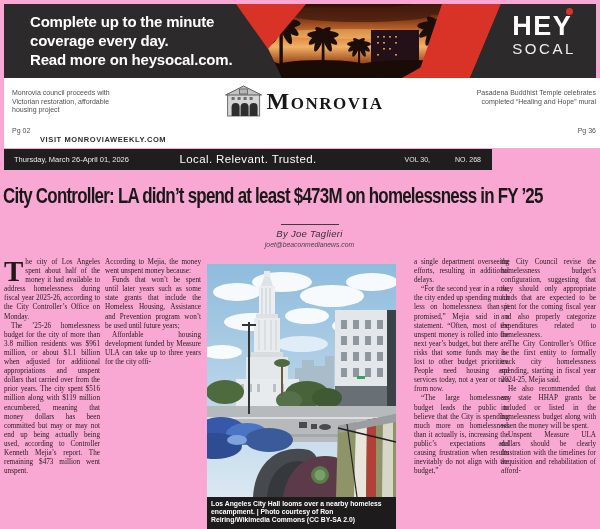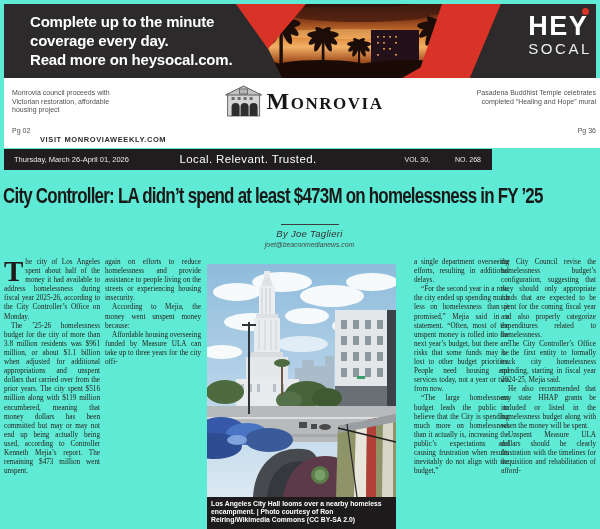--- a/index.html
+++ b/index.html
@@ -1,27 +1,27 @@
 <!DOCTYPE html>
 <html><head>
 <meta charset="utf-8">
 <style>
   * { margin:0; padding:0; box-sizing:border-box; }
   html,body { background:#ffffff; }
   .page {
     position:relative; width:600px; height:529px; overflow:hidden;
-    background:#5eead4; font-family:"Liberation Sans", sans-serif;
+    background:#f9a8d4; font-family:"Liberation Sans", sans-serif;
   }
 
   
   .banner { position:absolute; left:4px; top:4px; width:592px; height:74px; background:#2c2a2b; overflow:hidden; }
   .banner-photo { position:absolute; left:207px; top:0; width:263px; height:74px; }
   .banner-overlay { position:absolute; left:0; top:0; width:592px; height:74px; }
   .promo { position:absolute; left:26px; top:8px; z-index:3; color:#ffffff; font-weight:bold; font-size:15px; line-height:19px; letter-spacing:-0.2px; }
-  .heysocal { position:absolute; right:4px; top:9px; z-index:3; color:#ffffff; }
+  .heysocal { position:absolute; right:20px; top:9px; z-index:3; color:#ffffff; }
   .hey { position:relative; font-size:27px; font-weight:bold; line-height:27px; letter-spacing:1.5px; }
   .hey-dot { position:absolute; width:7px; height:7px; border-radius:50%; background:#d93327; right:3px; top:-5px; }
   .socal { font-size:15px; letter-spacing:2.6px; font-weight:400; color:#f0efef; line-height:18px; }
 
   
   .masthead { position:absolute; left:4px; top:78px; width:600px; height:70px; background:#fff; }
   .teaser { position:absolute; top:11px; width:120px; font-size:7px; line-height:8.6px; color:#4f4f4f; }
   .teaser-left { left:8px; text-align:left; }
   .teaser-right { right:8px; text-align:right; }
   .teaser-page { position:absolute; top:49px; font-size:7px; color:#4f4f4f; }
@@ -190,23 +190,23 @@
 
   <div class="col col-1">
     <p><span class="dropcap" data-bind="article.dropcap">T</span><span data-bind="article.col1_first">he city of Los Angeles spent about half of the money it had available to address homelessness during fiscal year 2025-26, according to the City Controller’s Office on Monday.</span></p>
     <div class="cont" data-bind-paras="article.col1_more">
         <p>The ’25-26 homelessness budget for the city of more than 3.8 million residents was $961 million, or about $1.1 billion when adjusted for additional appropriations and unspent dollars that carried over from the prior years. The city spent $516 million along with $119 million encumbered, meaning that money dollars has been committed but may or may not end up being actually being used, according to Controller Kenneth Mejia’s report. The remaining $473 million went unspent.</p>
       </div>
   </div>
 
   <div class="col col-2">
     <div data-bind-paras="article.col2">
-        <p>again on efforts to reduce homelessness and provide assistance to people living on the streets or experiencing housing insecurity.</p>
         <p>According to Mejia, the money went unspent money because:</p>
-        <p>Affordable housing overseeing funded by Measure ULA can take up to three years for the city offi-</p>
+        <p>Funds that won’t be spent until later years such as some state grants that include the Homeless Housing, Assistance and Prevention program won’t be used until future years;</p>
+        <p>Affordable housing development funded by Measure ULA can take up to three years for the city offi-</p>
       </div>
   </div>
 
   <div class="col col-4">
     <div data-bind-paras="article.col4">
         <p>a single department overseeing efforts, resulting in additional delays.</p>
         <p>“For the second year in a row, the city ended up spending much less on homelessness than it promised,” Mejia said in a statement. “Often, most of the unspent money is rolled into the next year’s budget, but there are risks that some funds may be lost to other budget priorities. People need housing and services today, not a year or two from now.</p>
         <p>“The large homelessness budget leads the public to believe that the City is spending much more on homelessness than it actually is, increasing the public’s expectations and causing frustration when results inevitably do not align with the budget,”</p>
       </div>
   </div>

